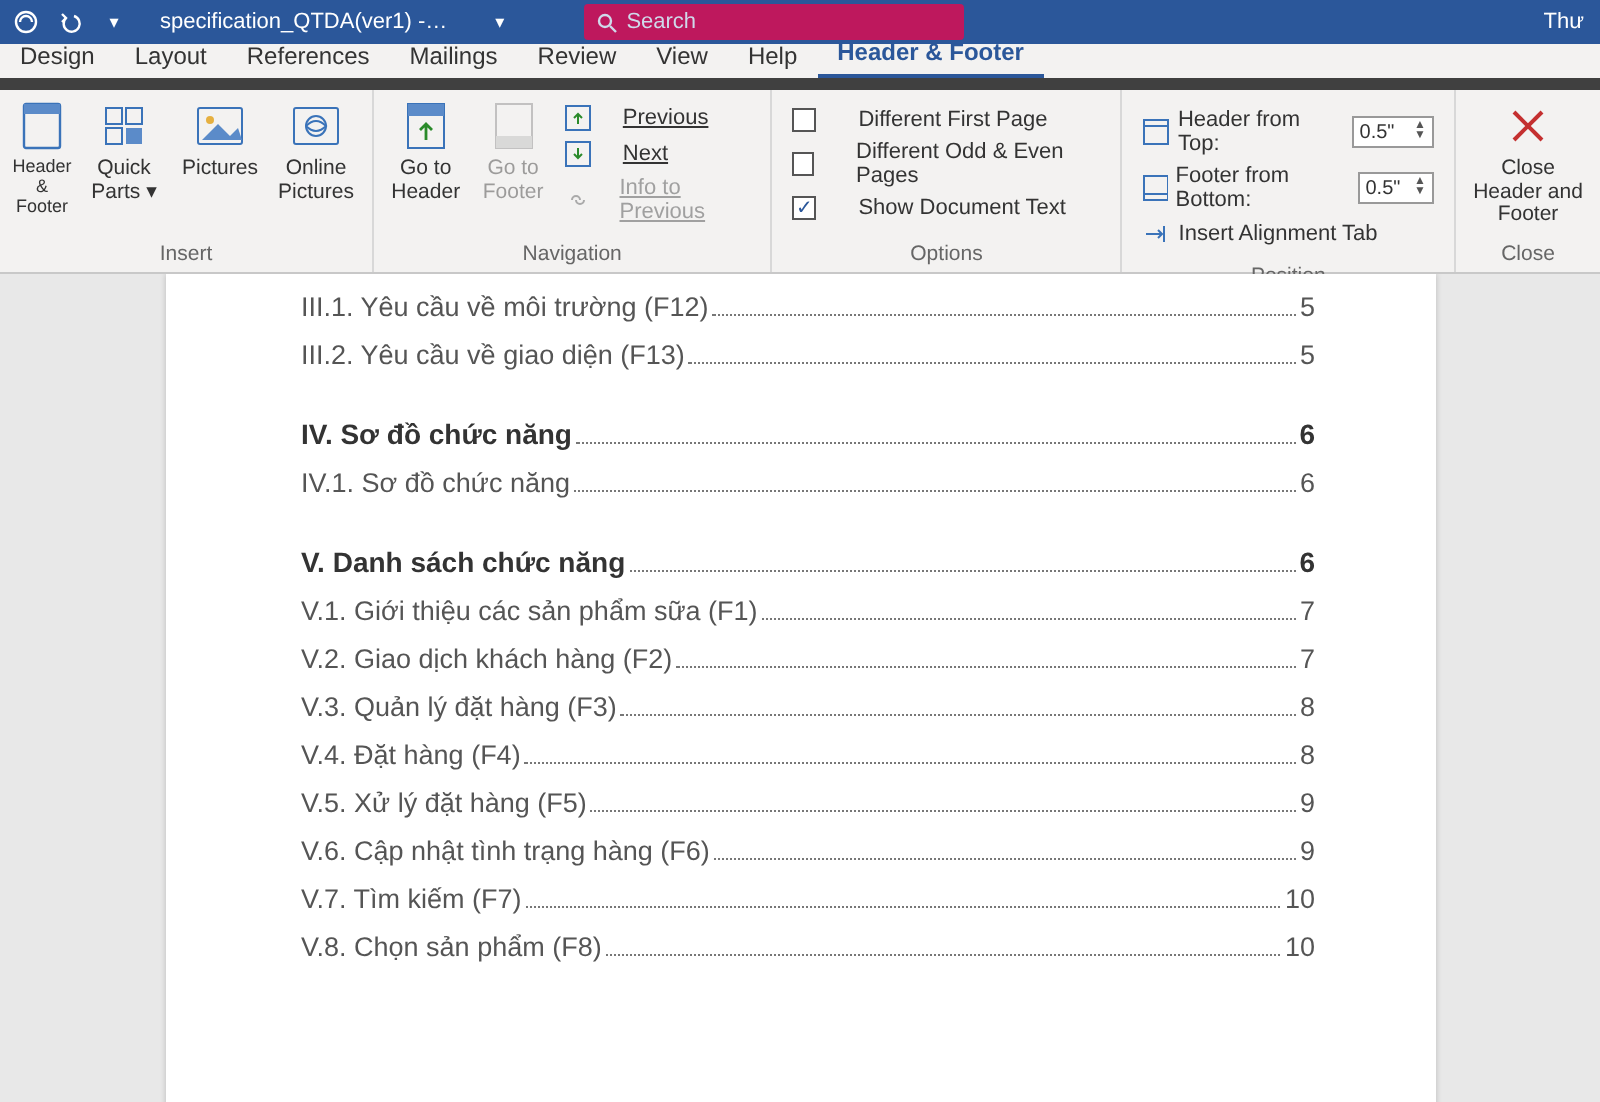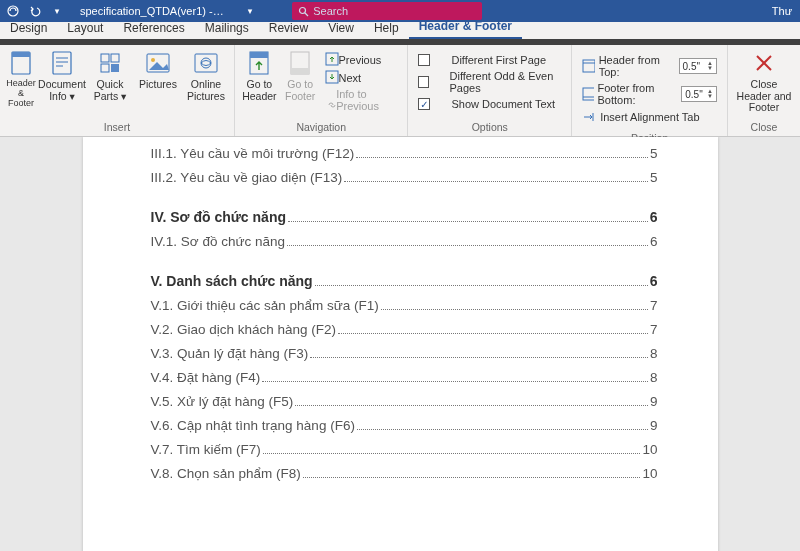--- a/index.html
+++ b/index.html
@@ -17,21 +17,21 @@
 .tab.active { color: #2b579a; border-bottom: 2px solid #2b579a; font-weight: 600; }
 
 .ribbon { background: #f3f2f1; display:flex; font-size: 11px; height: 92px; border-bottom: 1px solid #c8c8c8; }
 .group { border-right: 1px solid #d8d8d8; display:flex; flex-direction: column; align-items: stretch; padding: 2px 0 0 0; }
 .group .body { flex:1; display:flex; align-items:flex-start; gap:4px; padding: 2px 6px; }
 .group .label { text-align:center; color: #666; font-size: 10.5px; padding: 1px 0 3px 0; }
 .btn-big { display:flex; flex-direction:column; align-items:center; width: 44px; cursor:pointer; gap:2px; }
 .btn-big .ic { width: 28px; height: 28px; display:flex; align-items:center; justify-content:center; }
 .btn-big .txt { font-size: 10.5px; text-align:center; line-height: 1.1; color:#333; }
 .small-btns { display:flex; flex-direction:column; gap: 2px; }
-.btn-sm { display:flex; align-items:flex-end; gap: 0; font-size:11px; color:#333; cursor:pointer; padding: 1px 2px; }
+.btn-sm { display:flex; align-items:center; gap: 15px; font-size:11px; color:#333; cursor:pointer; padding: 1px 2px; text-decoration: underline; }
 .btn-sm.disabled { color: #a0a0a0; cursor:default; }
 .chk-row { display:flex; align-items:center; gap: 21px; font-size:11px; color:#333; padding: 1px 0; }
 .chk { width:12px; height:12px; border:1px solid #555; background:#fff; display:inline-flex; align-items:center; justify-content:center; font-size:10px; color:#2b579a; }
 .pos-row { display:flex; align-items:center; gap:4px; font-size:11px; color:#333; padding:1px 0; }
 .spin { width: 42px; height: 16px; border: 1px solid #999; background:#fff; display:flex; align-items:center; padding:0 3px; font-size:10px; }
 .spin .arrows { margin-left:auto; display:flex; flex-direction:column; line-height:5px; font-size:6px; color:#555; }
 
 .page-area { position:absolute; top:137px; left:0; right:0; bottom:0; background:#e8e8e8; overflow:hidden; }
 .page { background:#fff; margin: 0 auto; width: 635px; min-height: 500px; box-shadow: 0 0 3px rgba(0,0,0,0.2); position:relative; }
 .toc { padding: 4px 60px 0 68px; font-family: 'Times New Roman', serif; font-size: 13.5px; color: #555; }
@@ -93,31 +93,20 @@
         <div class="ic">
             <svg width="22" height="26">
               <rect x="2" y="2" width="18" height="22" rx="1" fill="none" stroke="#3a73b9" stroke-width="1.2"></rect>
               <rect x="2" y="2" width="18" height="5" fill="#5b8bc9"></rect>
             </svg>
           </div>
         <div class="txt" style="font-size:9px;">Header &amp; Footer</div>
       </div>
       <div class="btn-big">
         <div class="ic">
-            <svg width="22" height="26">
-              <rect x="2" y="2" width="18" height="22" rx="1" fill="none" stroke="#3a73b9" stroke-width="1.2"></rect>
-              <line x1="5" y1="8" x2="17" y2="8" stroke="#3a73b9"></line>
-              <line x1="5" y1="12" x2="17" y2="12" stroke="#3a73b9"></line>
-              <line x1="5" y1="16" x2="12" y2="16" stroke="#3a73b9"></line>
-            </svg>
-          </div>
-        <div class="txt"><span>Document Info</span> ▾</div>
-      </div>
-      <div class="btn-big">
-        <div class="ic">
             <svg width="24" height="24">
               <rect x="3" y="3" width="8" height="8" fill="none" stroke="#3a73b9"></rect>
               <rect x="13" y="3" width="8" height="8" fill="none" stroke="#3a73b9"></rect>
               <rect x="3" y="13" width="8" height="8" fill="none" stroke="#3a73b9"></rect>
               <rect x="13" y="13" width="8" height="8" fill="#5b8bc9"></rect>
             </svg>
           </div>
         <div class="txt"><span>Quick Parts</span> ▾</div>
       </div>
       <div class="btn-big">

